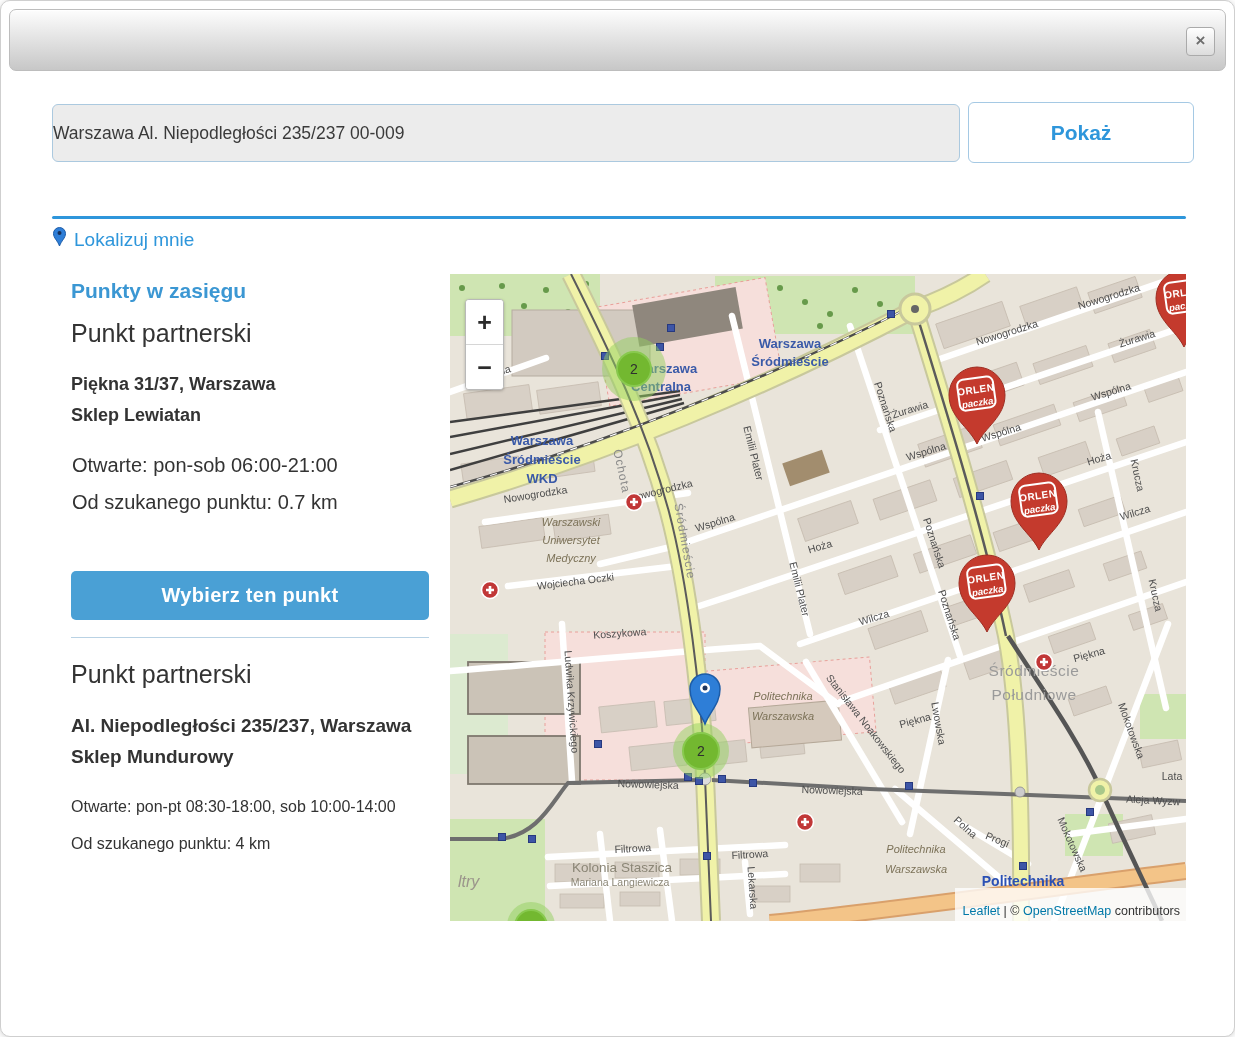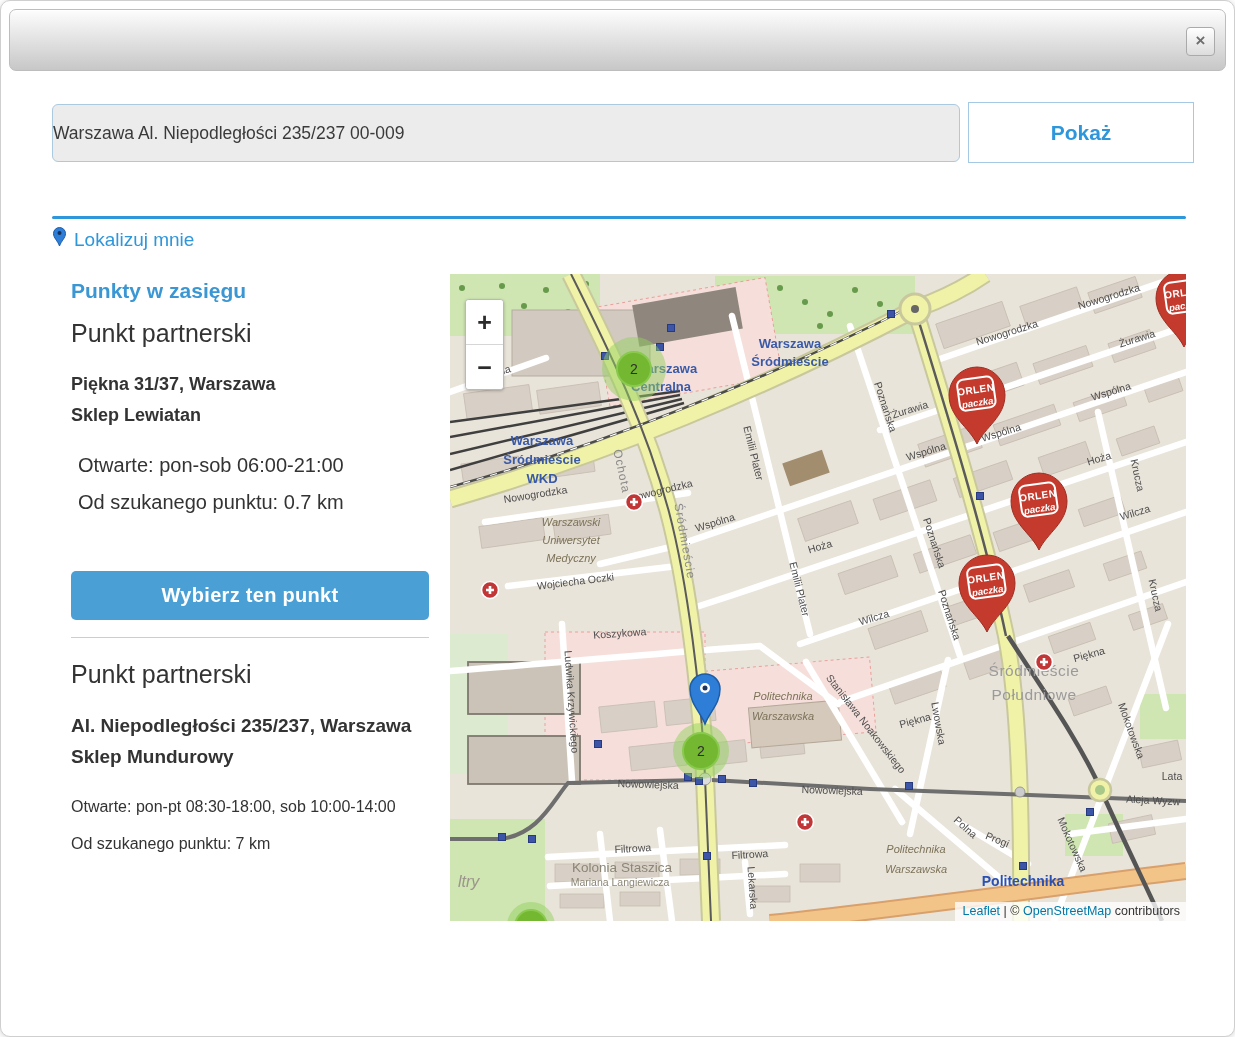--- a/index.html
+++ b/index.html
@@ -2,42 +2,42 @@
 <html><head>
 <meta charset="utf-8">
 <style>
   html,body{margin:0;padding:0;background:#fff;}
   body{font-family:"Liberation Sans","DejaVu Sans",sans-serif;color:#333;}
   .stage{position:relative;width:1235px;height:1037px;background:#fff;overflow:hidden;}
   .modal{position:absolute;inset:0;background:#fff;border:1px solid #cfcfcf;border-radius:10px;box-shadow:0 1px 6px rgba(0,0,0,.18);}
   .modal-header{position:absolute;left:8px;top:8px;right:8px;height:60px;background:linear-gradient(#fdfdfd,#c7c7c7);border:1px solid #bdbdbd;border-radius:7px;box-shadow:inset 0 1px 0 #fff;}
   .close-btn{position:absolute;right:10px;top:17px;width:27px;height:27px;background:linear-gradient(#fff,#dcdcdc);border:1px solid #aaa;border-radius:4px;color:#6e6e6e;font-weight:bold;font-size:17px;line-height:25px;text-align:center;cursor:pointer;}
   .search-input{position:absolute;left:51px;top:103px;width:908px;height:58px;box-sizing:border-box;background:#ececec;border:1px solid #abc9df;border-radius:6px;padding:0 0;font-size:17.5px;color:#3a3a3a;font-family:"Liberation Sans",sans-serif;}
-  .show-btn{position:absolute;left:967px;top:101px;width:226px;height:61px;background:#fff;border:1px solid #a5c9e4;border-radius:0;color:#2e96db;font-size:21px;font-weight:bold;font-family:"Liberation Sans",sans-serif;cursor:pointer;}
+  .show-btn{position:absolute;left:967px;top:101px;width:226px;height:61px;background:#fff;border:1px solid #a5c9e4;border-radius:6px;color:#2e96db;font-size:21px;font-weight:bold;font-family:"Liberation Sans",sans-serif;cursor:pointer;}
   .locate-link{position:absolute;left:52px;top:186px;display:flex;align-items:center;gap:8px;color:#2e96db;font-size:19px;cursor:pointer;text-decoration:none;margin-top:40px;}
   .locate-underline{position:absolute;left:51px;top:215px;width:1134px;height:3px;background:#2e96db;border-radius:2px;}
   .pin-glyph{display:inline-block;}
   
   .left-col{position:absolute;left:70px;top:278px;width:362px;}
   .pw-heading{position:absolute;top:0;left:0;font-size:21px;font-weight:bold;color:#3b97d3;}
   .pp-title1{position:absolute;top:40px;left:0;font-size:25px;color:#333;}
   .addr1{position:absolute;top:90px;left:0;font-size:18px;font-weight:bold;line-height:31px;width:362px;}
-  .meta1{position:absolute;top:168px;left:7px;font-size:20px;line-height:37px;width:362px;}
+  .meta1{position:absolute;top:168px;left:1px;font-size:20px;line-height:37px;width:362px;}
   .select-btn{position:absolute;top:292px;left:0;width:358px;height:49px;background:#4aa0d5;border:none;border-radius:5px;color:#fff;font-size:20px;font-weight:bold;font-family:"Liberation Sans",sans-serif;letter-spacing:.3px;cursor:pointer;}
   .divider{position:absolute;top:358px;left:0;width:358px;height:1px;background:#b9d2e4;}
   .pp-title2{position:absolute;top:381px;left:0;font-size:25px;color:#333;}
   .addr2{position:absolute;top:431px;left:0;font-size:19px;font-weight:bold;line-height:31px;width:362px;}
   .meta2{position:absolute;top:509px;left:0;font-size:16px;line-height:37px;width:362px;}
   
   .map-wrap{position:absolute;left:449px;top:273px;width:736px;height:647px;overflow:hidden;background:#e9e4da;}
   .map-wrap svg{display:block;}
   .zoom-ctl{position:absolute;left:15px;top:25px;width:37px;background:#fff;border:1px solid #b9b9b9;border-radius:4px;overflow:hidden;box-shadow:0 1px 3px rgba(0,0,0,.25);}
   .zbtn{width:37px;height:44px;display:flex;align-items:center;justify-content:center;font-size:25px;font-weight:bold;color:#2b2b2b;background:#fff;cursor:pointer;user-select:none;}
   .zbtn+.zbtn{border-top:1px solid #d6d6d6;}
-  .attribution{position:absolute;right:0;bottom:0;background:rgba(255,255,255,.78);padding:2px 6px 3px 8px;font-size:12.5px;color:#333;white-space:nowrap;}
+  .attribution{position:absolute;right:0;bottom:0;background:rgba(255,255,255,.78);padding:16px 6px 3px 8px;font-size:12.5px;color:#333;white-space:nowrap;}
   .attribution .lnk{color:#0078a8;}
   
   text{font-family:"Liberation Sans","DejaVu Sans",sans-serif;}
   .ml-st{font-size:10.5px;fill:#4e4e4e;text-anchor:middle;}
   .ml-station{font-size:13px;font-weight:bold;fill:#3a5aa8;text-anchor:middle;}
   .ml-metro{font-size:14px;font-weight:bold;fill:#2b50b4;text-anchor:middle;}
   .ml-area{font-size:15.5px;fill:#9a9a9a;text-anchor:middle;letter-spacing:.5px;}
   .ml-campus{font-size:11px;font-style:italic;fill:#7c7258;text-anchor:middle;}
   .ml-campus-lg{font-size:16px;font-style:italic;fill:#9b958b;text-anchor:start;}
   .ml-colony{font-size:13.5px;fill:#8b8676;text-anchor:middle;}
@@ -87,21 +87,21 @@
       <button class="select-btn">Wybierz ten punkt</button>
       <div class="divider"></div>
 
       <div class="pp-title2">Punkt partnerski</div>
       <div class="addr2">
         <div>Al. Niepodległości 235/237, Warszawa</div>
         <div>Sklep Mundurowy</div>
       </div>
       <div class="meta2">
         <div>Otwarte: pon-pt 08:30-18:00, sob 10:00-14:00</div>
-        <div>Od szukanego punktu: 7 km</div>
+        <div>Od szukanego punktu: 4 km</div>
       </div>
     </div>
 
     <div class="map-wrap">
       <svg width="736" height="647" viewBox="0 0 736 647">
         <defs>
           <g id="orlenpin">
             <path d="M0,46 C-8,29 -28,19 -28,-3 a28,28 0 1,1 56,0 C28,19 8,29 0,46Z" fill="#c43a2d" stroke="#9e2f24" stroke-width="1"></path>
             <g transform="rotate(-8)">
               <rect x="-18" y="-20" width="36" height="31" rx="6" fill="none" stroke="#ffffff" stroke-width="2"></rect>

